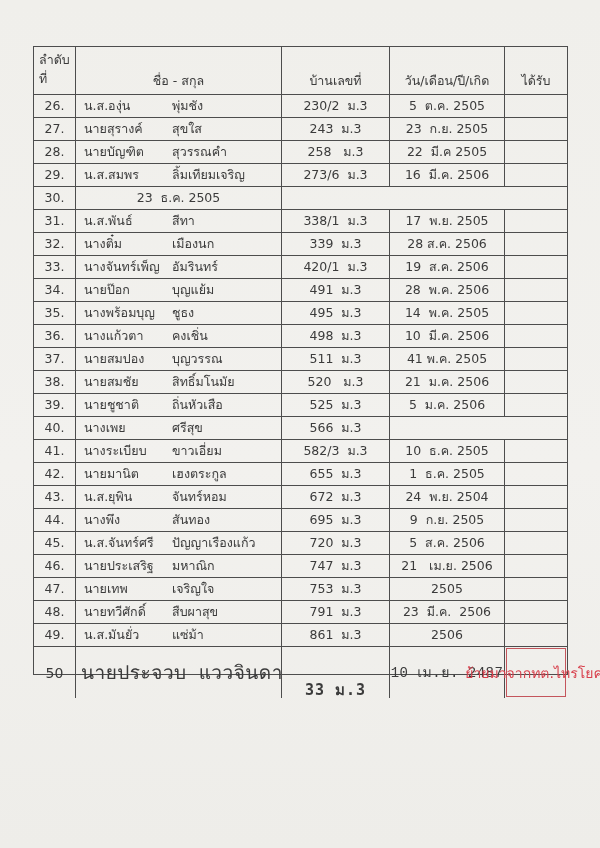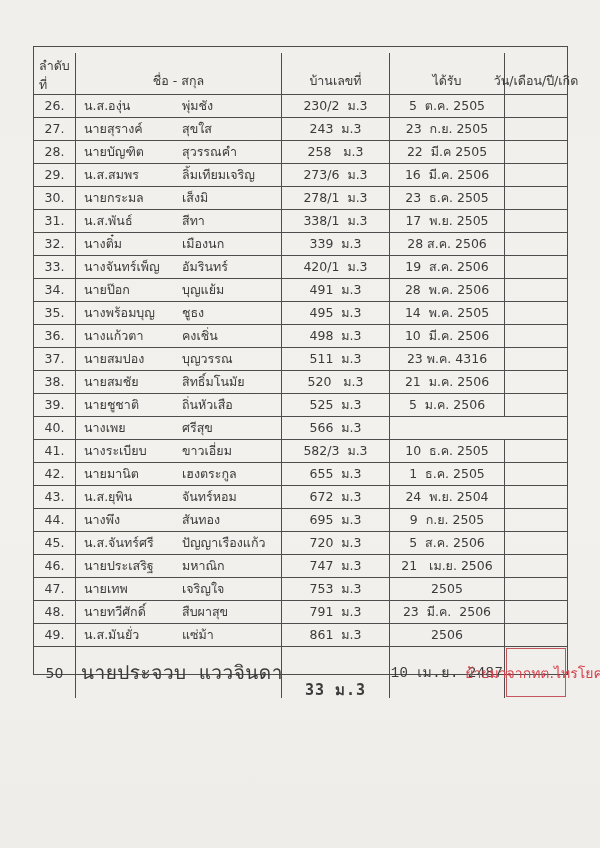--- a/index.html
+++ b/index.html
@@ -36,25 +36,25 @@
     overflow:visible;
     display:flex;
     align-items:center;
     font-size:12.5px;
     line-height:1;
   }
   .cell:last-child{border-right:none;}
   .cell span{white-space:pre;}
   .c-no{justify-content:center;}
   .c-name{position:relative;padding-left:8px;justify-content:flex-start;}
-  .c-name .surname{position:absolute;left:106px;}
+  .c-name .surname{position:absolute;left:96px;}
   .c-house,.c-dob{justify-content:center;}
   .c-recv{justify-content:center;}
   
-  .thead .cell{font-size:12.5px;margin-top:6px;}
+  .thead .cell{font-size:12.5px;}
   .h-no{flex-direction:column;align-items:flex-start;justify-content:flex-start;
         padding:4px 0 0 5px;line-height:1.5;}
   .h-low{align-items:flex-end;justify-content:center;padding-bottom:7px;}
   
   .row-large .c-name{padding-left:5px;}
   .row-large .c-name .first{
     font-family:"DejaVu Sans Mono","Liberation Mono",monospace;
     font-size:19px;letter-spacing:.5px;
   }
   .row-large .c-name .surname{
@@ -92,25 +92,25 @@
         <span>ลำดับ</span>
         <span>ที่</span>
       </div>
       <div class="cell h-low">
         <span>ชื่อ - สกุล</span>
       </div>
       <div class="cell h-low">
         <span>บ้านเลขที่</span>
       </div>
       <div class="cell h-low">
+        <span>วัน/เดือน/ปี/เกิด</span>
+      </div>
+      <div class="cell h-low">
         <span>ได้รับ</span>
       </div>
-      <div class="cell h-low">
-        <span>วัน/เดือน/ปี/เกิด</span>
-      </div>
     </div>
 
     <div>
   <div class="trow">
     <div class="cell c-no">
       <span>26.</span>
     </div>
     <div class="cell c-name">
       <span class="first">น.ส.องุ่น</span>
       <span class="surname">พุ่มชัง</span>
@@ -180,27 +180,20 @@
     </div>
     <div class="cell c-recv">
       <span></span>
     </div>
   </div>
 
   <div class="trow">
     <div class="cell c-no">
       <span>30.</span>
     </div>
-    <div class="cell c-name">
-      <span class="first">นายกระมล</span>
-      <span class="surname">เส็งมิ</span>
-    </div>
-    <div class="cell c-house">
-      <span>278/1  ม.3</span>
-    </div>
     <div class="cell c-dob">
       <span>23  ธ.ค. 2505</span>
     </div>
     <div class="cell c-recv">
       <span></span>
     </div>
   </div>
 
   <div class="trow">
     <div class="cell c-no">
@@ -321,21 +314,21 @@
       <span>37.</span>
     </div>
     <div class="cell c-name">
       <span class="first">นายสมปอง</span>
       <span class="surname">บุญวรรณ</span>
     </div>
     <div class="cell c-house">
       <span>511  ม.3</span>
     </div>
     <div class="cell c-dob">
-      <span>23 พ.ค. 4316</span>
+      <span>41 พ.ค. 2505</span>
     </div>
     <div class="cell c-recv">
       <span></span>
     </div>
   </div>
 
   <div class="trow">
     <div class="cell c-no">
       <span>38.</span>
     </div>

